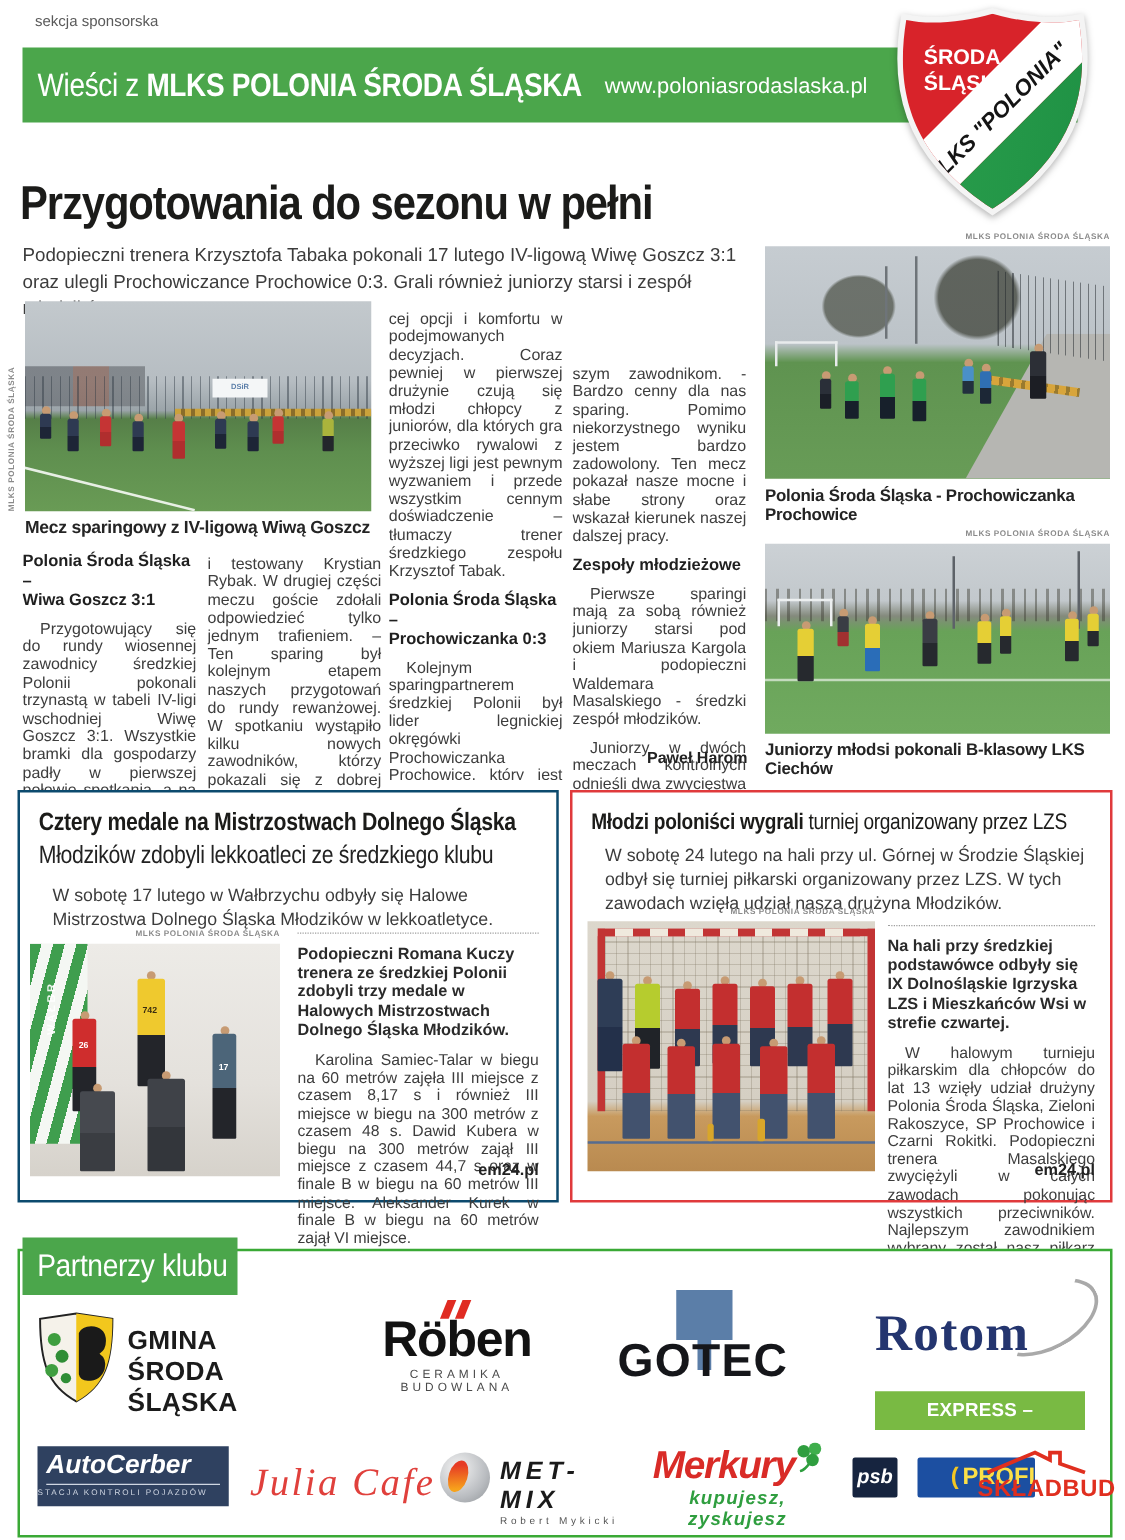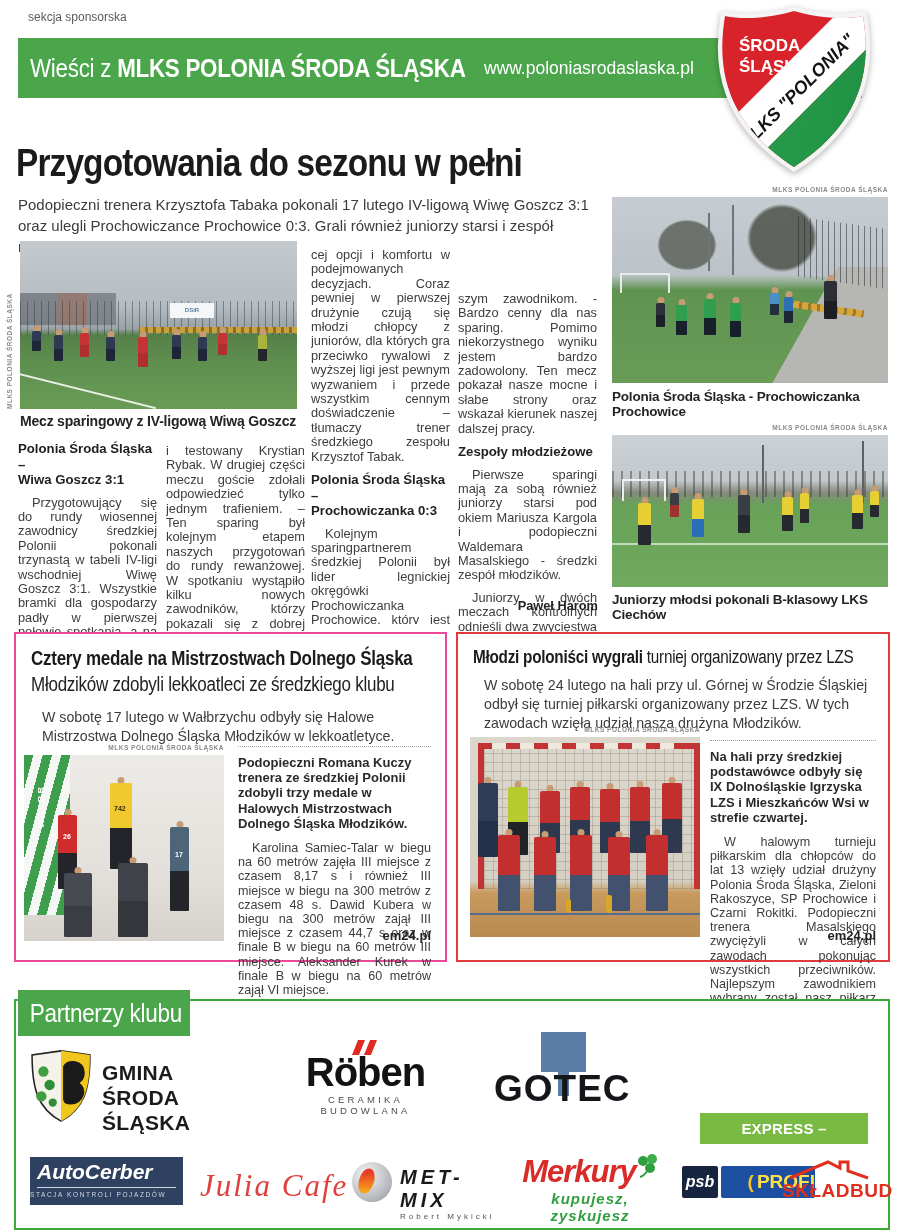--- a/index.html
+++ b/index.html
@@ -203,21 +203,21 @@
     <i class="person" style="left:58px;top:52px;height:30px;--s:#3a3d44;--p:#a13030;"></i>
     <i class="person" style="left:80px;top:58px;height:44px;width:12px;--s:#e5cf35;--p:#2a6db8;"></i>
     <i class="person" style="left:126px;top:54px;height:44px;width:12px;--s:#3a3d44;--p:#26292e;"></i>
     <i class="person" style="left:170px;top:56px;height:40px;width:11px;--s:#e5cf35;--p:#26292e;"></i>
     <i class="person" style="left:188px;top:52px;height:36px;--s:#e5cf35;--p:#26292e;"></i>
     <i class="person" style="left:240px;top:54px;height:40px;width:11px;--s:#e5cf35;--p:#26292e;"></i>
     <i class="person" style="left:258px;top:50px;height:32px;--s:#e5cf35;--p:#26292e;"></i>
   </div>
   <div class="cap" style="left:612px;top:592px;width:278px;font-size:13.5px;">Juniorzy młodsi pokonali B-klasowy LKS Ciechów</div>
 
-  <div class="story-box" style="left:14px;width:429px;border:2px solid #ec4899;">
+  <div class="story-box" style="left:14px;width:429px;border:2px solid #0c4a6e;">
     <h2 class="bx-title">Cztery medale na Mistrzostwach Dolnego Śląska</h2>
     <h3 class="bx-sub">Młodzików zdobyli lekkoatleci ze średzkiego klubu</h3>
     <p class="bx-lead" style="top:74px;width:392px;">W sobotę 17 lutego w Wałbrzychu odbyły się Halowe Mistrzostwa Dolnego Śląska Młodzików w lekkoatletyce.</p>
     <div class="hcredit" style="left:8px;top:110px;width:200px;">MLKS POLONIA ŚRODA ŚLĄSKA</div>
     <div class="photo" style="left:8px;top:121px;width:200px;height:186px;background:linear-gradient(180deg,#edebe7 0%,#e4e1dc 60%,#d6d2cb 100%);">
       <div class="abs" style="left:0;top:0;width:46px;height:160px;background:repeating-linear-gradient(105deg,#3f9e4e 0 9px,#f4f7f3 9px 18px);"></div>
       <div class="banner-txt" style="left:12px;top:30px;">WAŁBR</div>
       <i class="person" style="left:86px;top:22px;height:92px;width:22px;--s:#efc92e;--p:#23252a;"></i>
       <i class="person" style="left:34px;top:54px;height:80px;width:19px;--s:#cf2d2d;--p:#23252a;"></i>
       <i class="person" style="left:146px;top:66px;height:90px;width:19px;--s:#4c6579;--p:#23252a;"></i>
@@ -293,20 +293,24 @@
     <div class="gotec-sq" style="left:47px;top:2px;"></div>
   </div>
 
   <div class="logo" style="left:283px;top:1038px;width:165px;height:80px;text-align:center;">
     <div class="roben-sl" style="left:72px;top:2px;"></div>
     <div class="roben-sl" style="left:84px;top:2px;"></div>
     <div class="roben-name" style="margin-top:14px;">Röben</div>
     <div class="roben-sub">CERAMIKA BUDOWLANA</div>
   </div>
 
+  <div class="logo" style="left:700px;top:1030px;width:180px;height:70px;">
+    <div class="rotom-swoosh" style="left:92px;top:-2px;"></div>
+    <div class="rotom-name" style="position:absolute;left:0;top:12px;">Rotom</div>
+  </div>
   <div class="express">EXPRESS – MIEJSKI.PL</div>
 
   <div class="autocerber">
     <span class="ac-name">AutoCerber</span>
     <span class="ac-sub">STACJA KONTROLI POJAZDÓW</span>
   </div>
 
   <div class="logo julia" style="left:200px;top:1168px;">Julia Cafe</div>
 
   <div class="logo" style="left:352px;top:1160px;width:150px;height:50px;">
@@ -322,21 +326,21 @@
       <span class="merkury-name">Merkury</span><svg width="22" height="24" viewBox="0 0 22 24" style="vertical-align:top;">
           <circle cx="7" cy="7" r="5" fill="#2f9e3f"></circle>
           <circle cx="16" cy="5" r="5" fill="#3fae4c"></circle>
           <circle cx="14" cy="14" r="5" fill="#2f9e3f"></circle>
           <path d="M12,16 q-4,6 -8,7" stroke="#2f9e3f" stroke-width="2" fill="none"></path>
         </svg>
     </div>
     <div class="merkury-sub">kupujesz, zyskujesz</div>
   </div>
 
-  <div class="logo" style="left:682px;top:1166px;display:flex;gap:3px;">
+  <div class="logo" style="left:682px;top:1166px;display:flex;gap:16px;">
     <div class="psb-sq">psb</div>
     <div class="psb-bar"><span class="psb-swoosh"></span><span>PROFI</span></div>
   </div>
 
   <div class="logo" style="left:782px;top:1158px;width:104px;text-align:center;">
     <svg width="100" height="22" viewBox="0 0 100 22">
         <path d="M6,20 L44,4 L56,10 L56,4 L64,4 L64,13 L84,20" fill="none" stroke="#e02f1f" stroke-width="3"></path>
       </svg>
     <div class="sklad-name" style="margin-top:-4px;">SKŁADBUD</div>
   </div>

